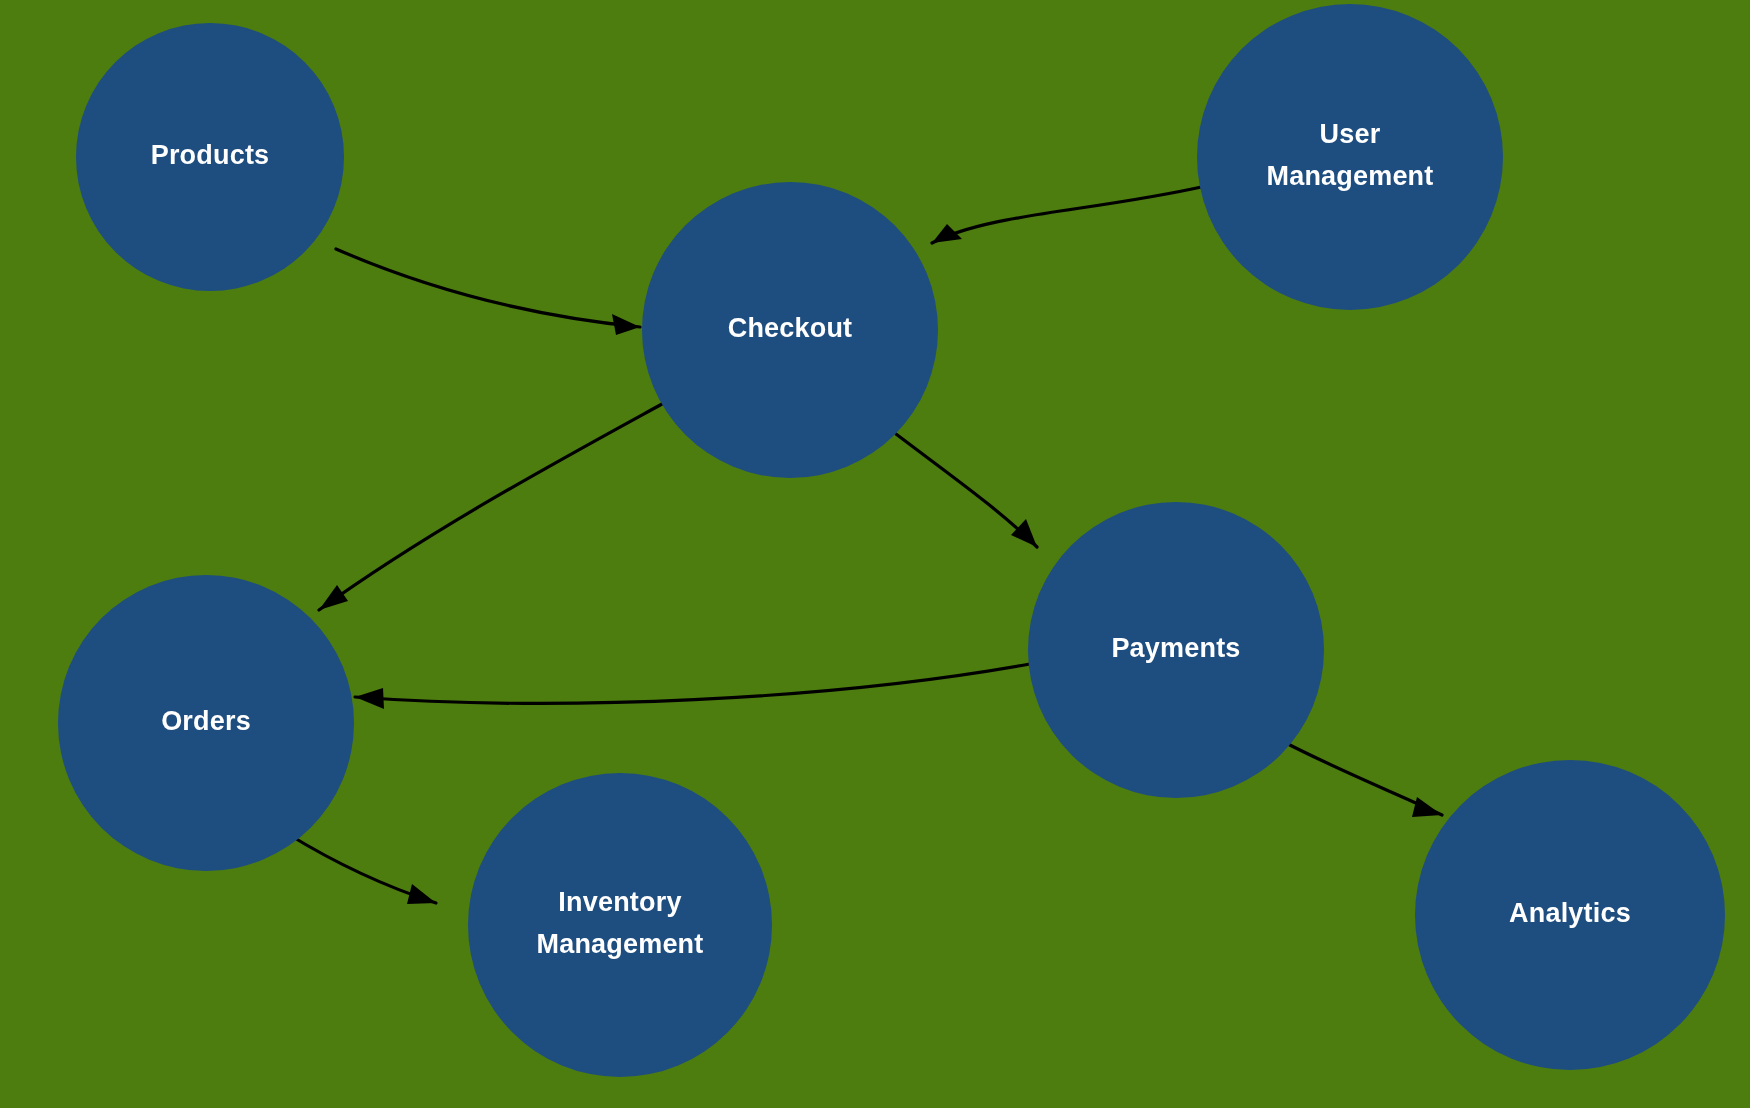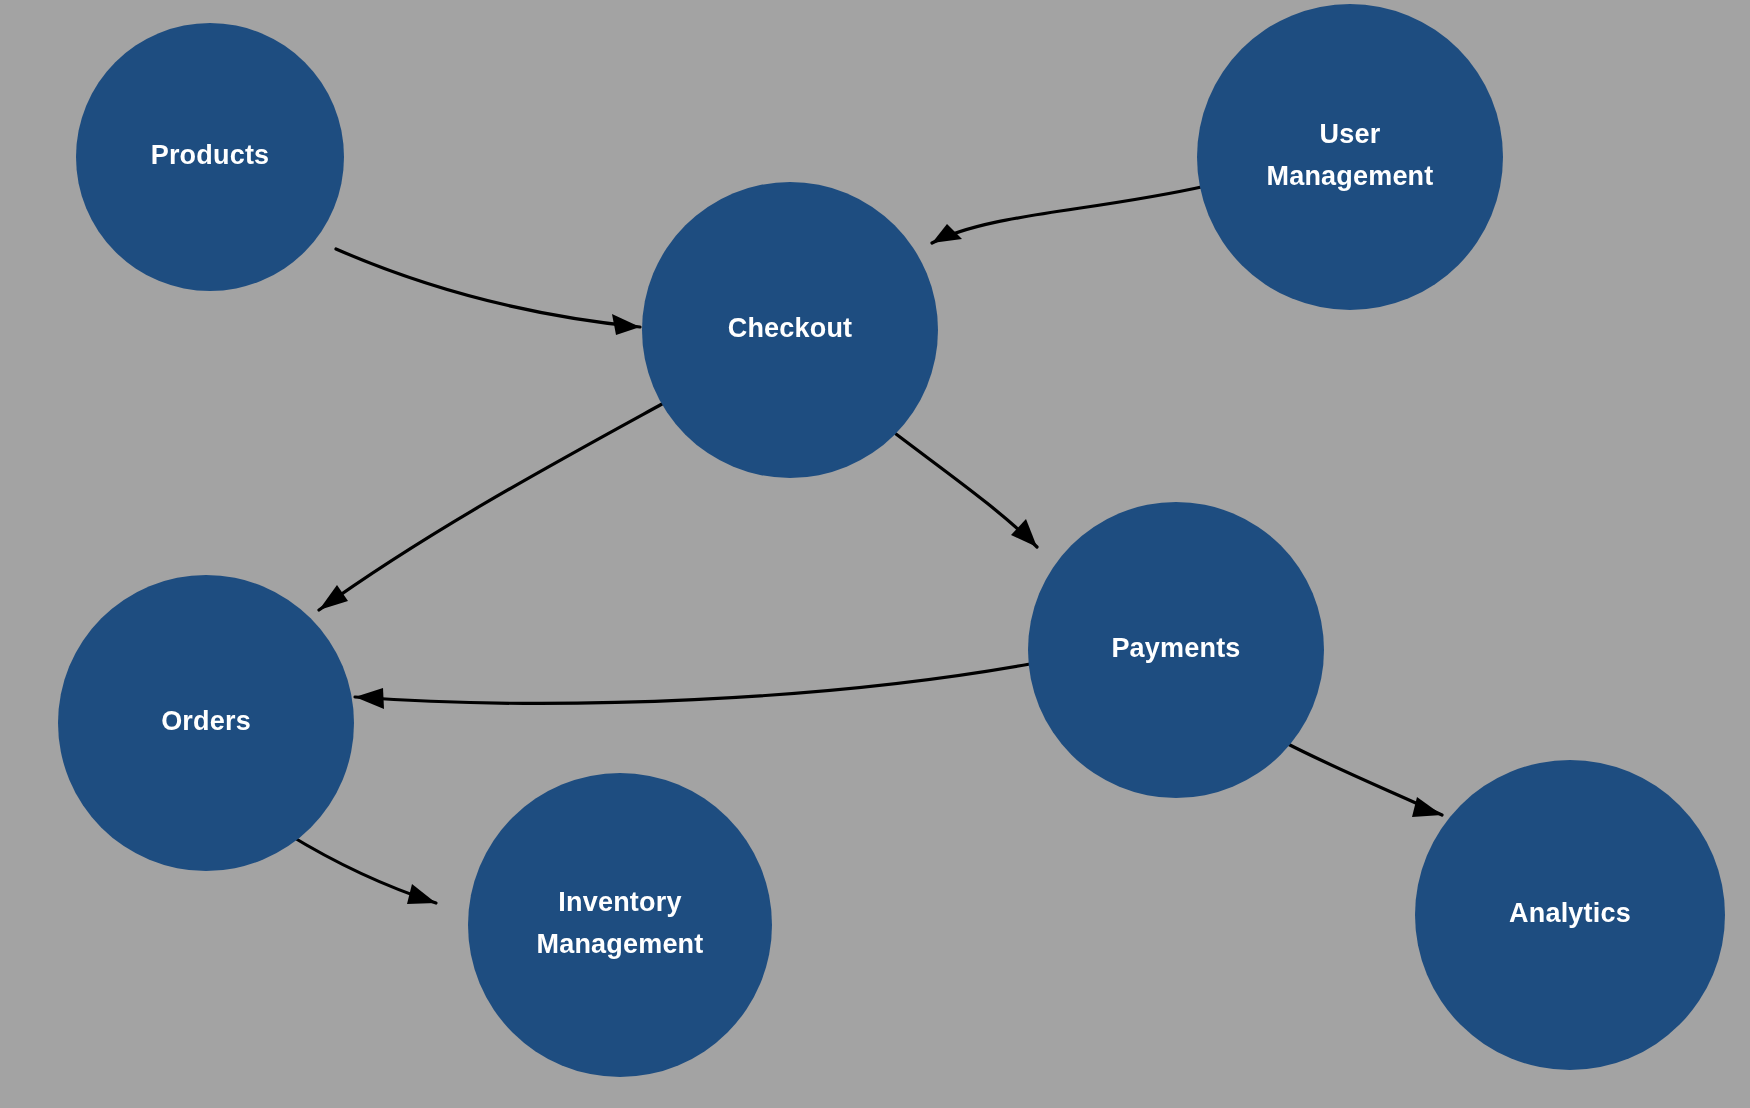--- a/index.html
+++ b/index.html
@@ -7,21 +7,21 @@
     padding: 0;
     background: #ffffff;
   }
   body {
     font-family: "Liberation Sans", sans-serif;
   }
   #canvas {
     position: relative;
     width: 1750px;
     height: 1108px;
-    background: #a3a3a3;
+    background: #4d7c0f;
     overflow: hidden;
   }
   #graph-svg {
     position: absolute;
     left: 0;
     top: 0;
     width: 1750px;
     height: 1108px;
   }
   .node-circle {

